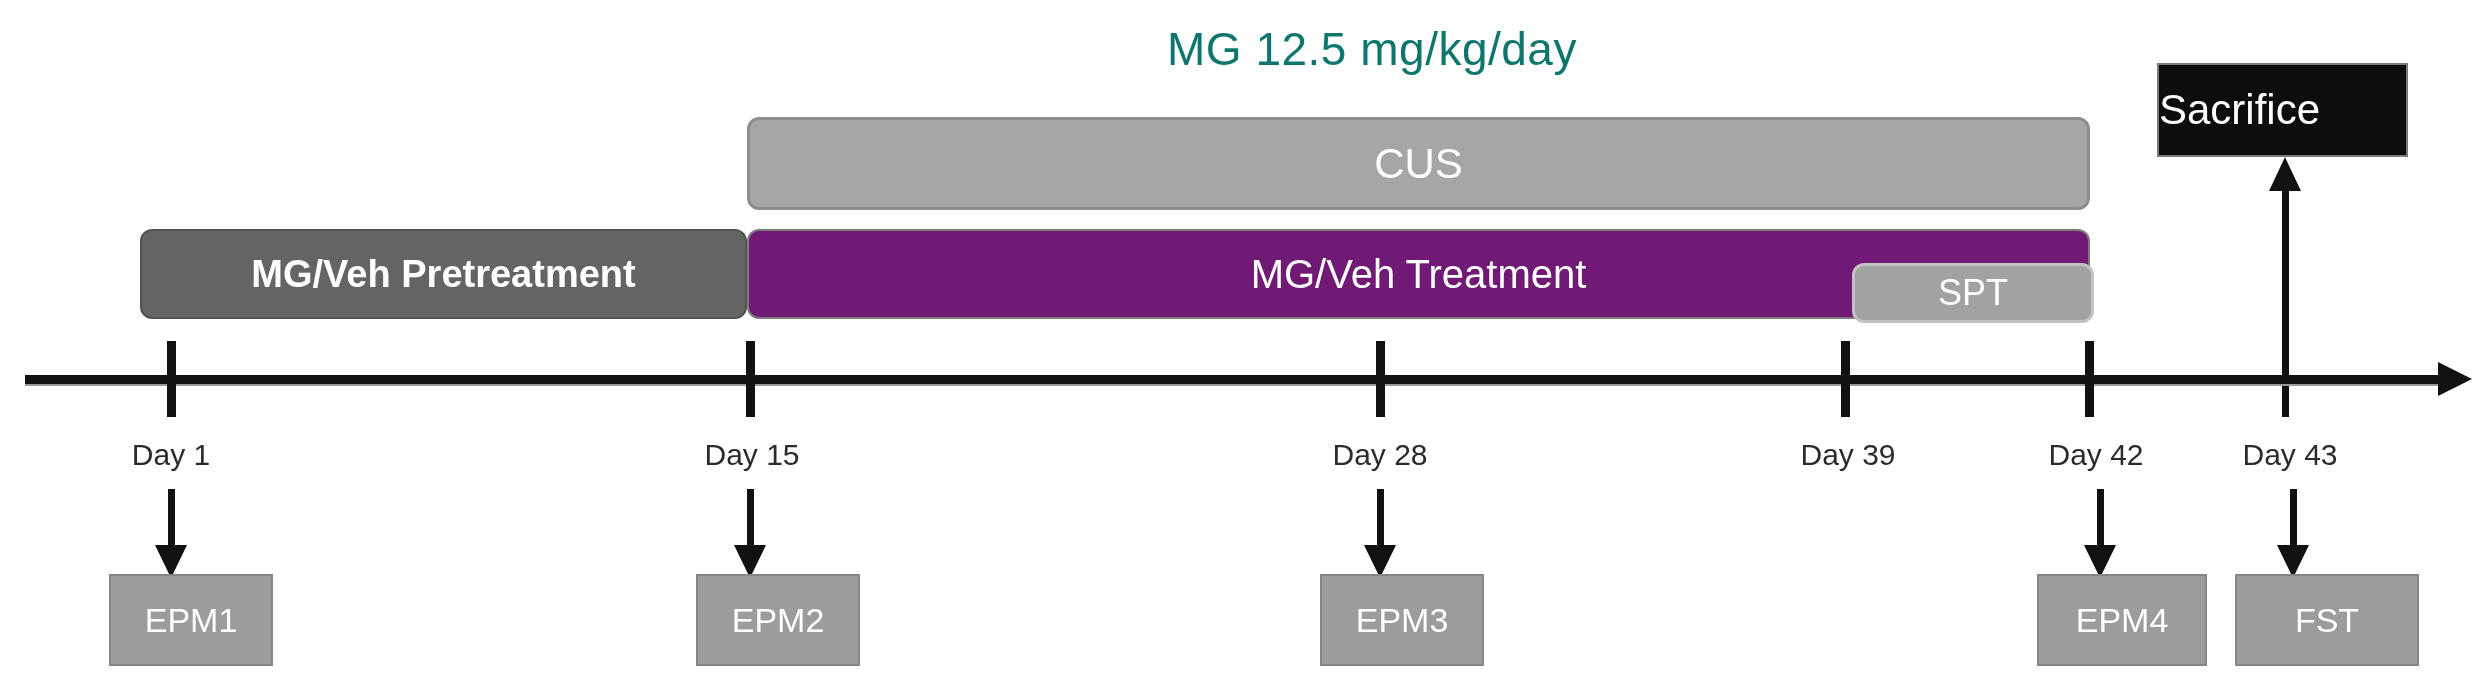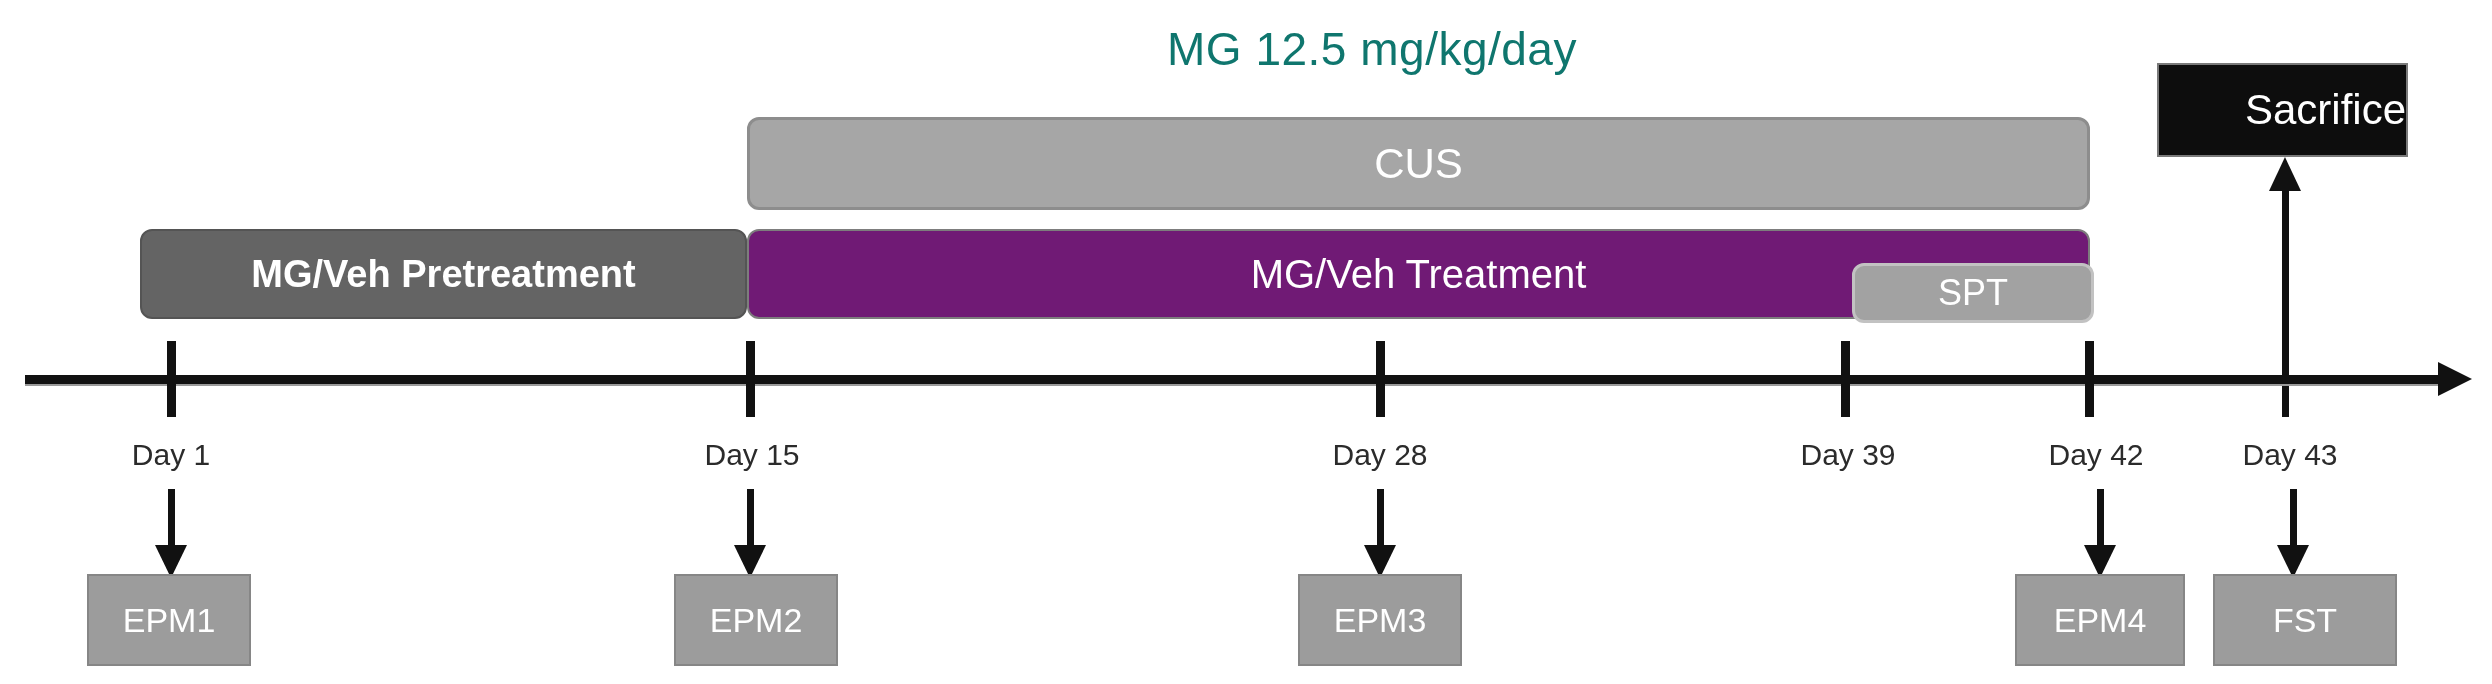--- a/index.html
+++ b/index.html
@@ -110,31 +110,32 @@
   .event-box {
     top: 574px; height: 92px;
     background: #9c9c9c;
     border: 2px solid #868686;
     box-sizing: border-box;
     display: flex;
     align-items: center;
     justify-content: center;
     color: #ffffff;
     font-size: 34px;
+    margin-left: 22px;
   }
 
   
   .sacrifice-box {
     left: 2157px; top: 63px; width: 251px; height: 94px;
     background: #0d0d0d;
     border: 2px solid #7a7a7a;
     box-sizing: border-box;
     display: flex;
     align-items: center;
-    justify-content: flex-end;
+    justify-content: flex-start;
     color: #ffffff;
     font-size: 42px;
   }
   .ushaft {
     left: 2282px; top: 186px; width: 7px; height: 231px;
     background: #111111;
   }
   .uhead {
     left: 2269px; top: 157px;
     width: 0; height: 0;

